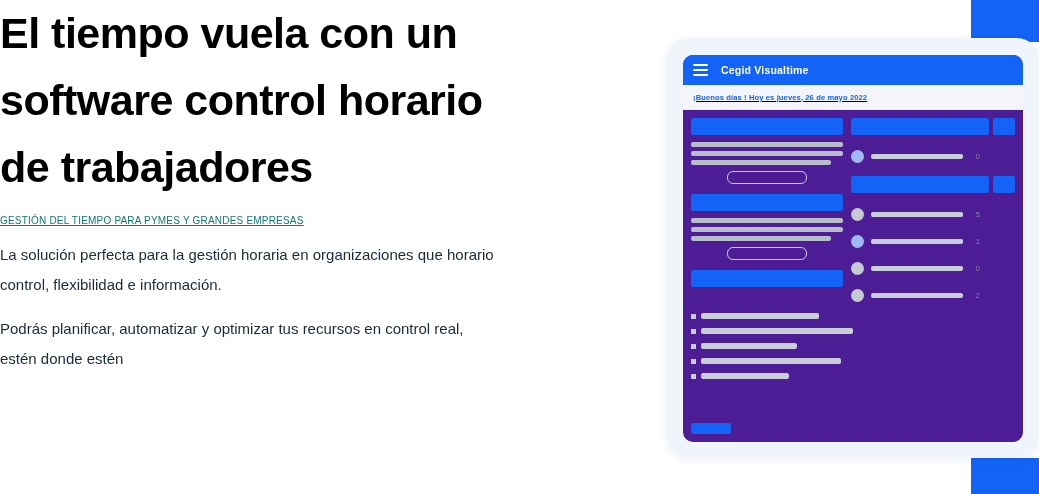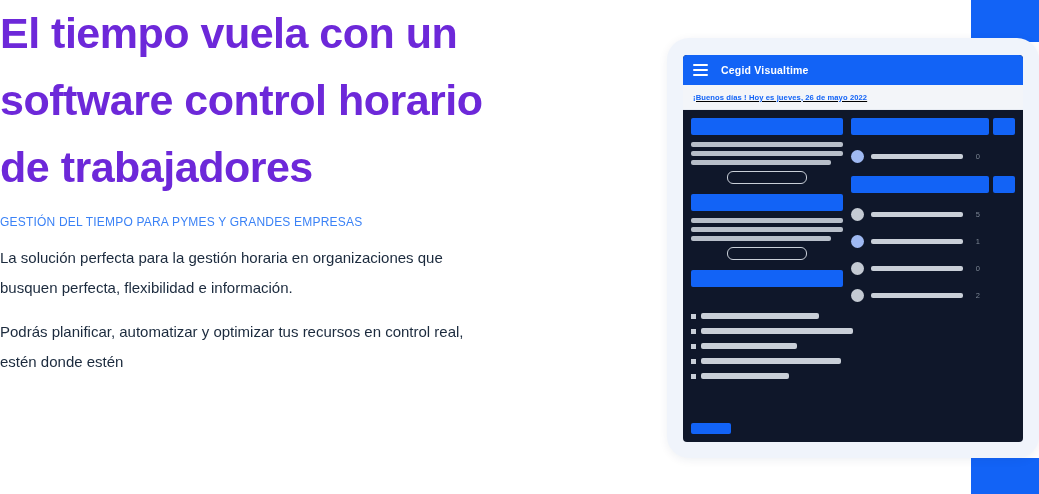--- a/index.html
+++ b/index.html
@@ -24,30 +24,31 @@
     height: 494px;
     padding: 0;
     box-sizing: border-box;
   }
   .headline {
     margin: 0;
     padding: 0 10px 0 0;
     font-size: 43px;
     line-height: 67px;
     font-weight: bold;
-    color: #6d28d9;
+    color: #000000;
     letter-spacing: -0.5px;
     width: 500px;
   }
   .eyebrow {
     margin: 14px 0 0 0;
-    font-size: 12px;
+    font-size: 10px;
     letter-spacing: 0.2px;
-    color: #3b82f6;
+    color: #0f766e;
     text-transform: uppercase;
+    text-decoration: underline;
   }
   .para {
     margin: 14px 0 0 0;
     font-size: 15px;
     line-height: 30px;
     color: #1b2a3d;
     width: 500px;
   }
 
   
@@ -85,22 +86,22 @@
     background: #f0f4fb;
     border-radius: 22px;
     box-shadow: 0 2px 10px rgba(16, 40, 90, 0.07);
     box-sizing: border-box;
     padding: 17px 16px 16px 16px;
     overflow: hidden;
   }
   .screen {
     width: 100%;
     height: 100%;
-    background: #0f172a;
-    border-radius: 4px;
+    background: #4c1d95;
+    border-radius: 10px;
     overflow: hidden;
     position: relative;
   }
 
   .appbar {
     height: 30px;
     background: #1263f6;
     display: flex;
     align-items: center;
     padding: 0 10px;
@@ -262,21 +263,21 @@
     background: #1263f6;
     border-radius: 2px;
   }
 </style>
 </head>
 <body>
 
 <div class="left-col">
   <h1 class="headline">El tiempo vuela con un software control horario de trabajadores</h1>
   <div class="eyebrow">GESTIÓN DEL TIEMPO PARA PYMES Y GRANDES EMPRESAS</div>
-  <p class="para">La solución perfecta para la gestión horaria en organizaciones que busquen perfecta, flexibilidad e información.</p>
+  <p class="para">La solución perfecta para la gestión horaria en organizaciones que horario control, flexibilidad e información.</p>
   <p class="para">Podrás planificar, automatizar y optimizar tus recursos en control real, estén donde estén</p>
 </div>
 
 <div class="right-col">
   <div class="deco-top"></div>
   <div class="deco-bottom"></div>
 
   <div class="tablet">
     <div class="screen">
 

